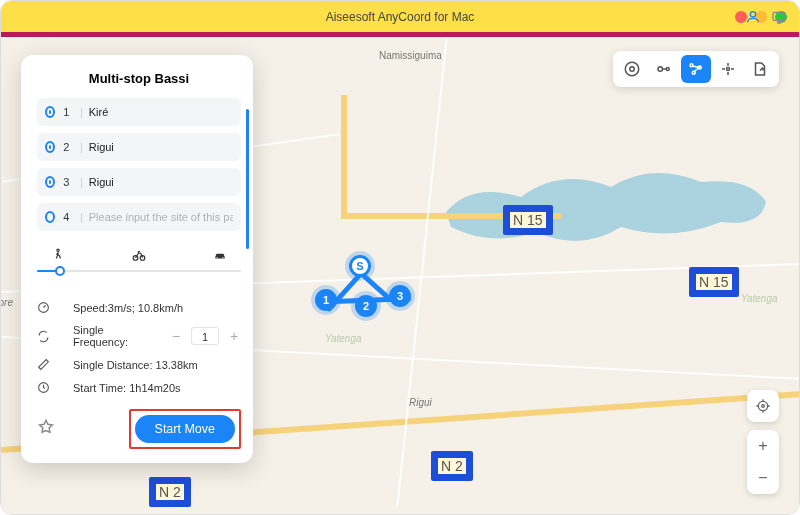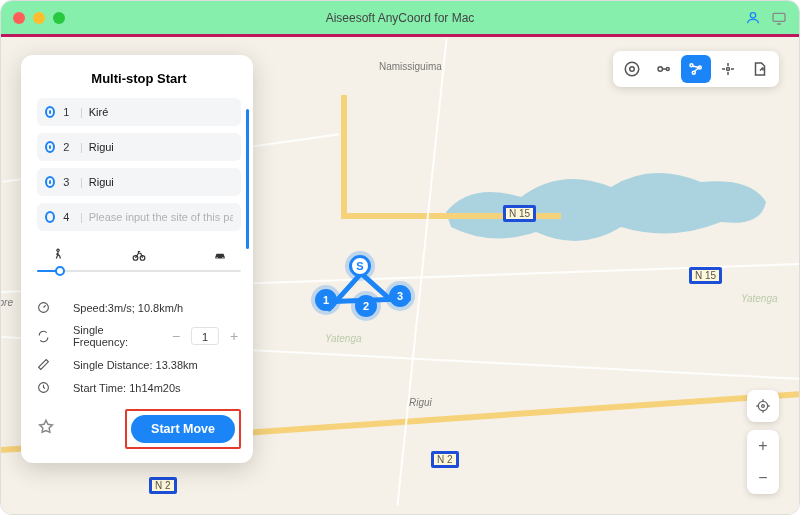--- a/index.html
+++ b/index.html
@@ -13,22 +13,23 @@
     overflow: hidden;
     position: relative;
   }
 
   .titlebar {
     height: 36px;
     display: flex;
     align-items: center;
     padding: 0 12px;
     position: relative;
-    border-bottom: 3px solid #be185d;
-    background: #86efac;
+    border-bottom: 5px solid #be185d;
+    background: #fde047;
+    justify-content: flex-end;
   }
   .traffic { display: flex; gap: 8px; }
   .dot { width: 12px; height: 12px; border-radius: 50%; }
   .dot.red { background: #ff5f57; }
   .dot.yellow { background: #ffbd2e; }
   .dot.green { background: #28c840; }
   .title { position: absolute; left: 0; right: 0; text-align: center; font-size: 12px; color: #444; }
   .titlebar-right { position: absolute; right: 12px; display: flex; gap: 10px; align-items: center; color: #888; }
   .titlebar-right svg { display: block; }
 
@@ -38,22 +39,22 @@
   }
 
   
   .map {
     position: absolute; inset: 0;
     background: #f6f1e8;
   }
   .road { position: absolute; background: #f6d27a; }
   .road.thin { background: #fff; opacity: 0.9; }
   .road-badge {
-    position: absolute; font-size: 10px; color: #555;
-    background: #fff8d8; border: 3px solid #1d4ed8;
+    position: absolute; font-size: 14px; color: #555;
+    background: #fff8d8; border: 7px solid #1d4ed8;
     padding: 0 3px; border-radius: 2px;
   }
   .place-label { position: absolute; font-size: 10px; color: #777; }
 
   .route-line { position: absolute; height: 5px; background: #1b84f7; transform-origin: left center; border-radius: 3px; }
   .route-node {
     position: absolute; width: 22px; height: 22px;
     border: 3px solid #1b84f7; background: #1b84f7;
     color: #fff; border-radius: 50%;
     display: flex; align-items: center; justify-content: center;
@@ -136,21 +137,21 @@
     display: flex; align-items: center; justify-content: space-between;
   }
   .star { color:#888; }
   .start-btn-wrap {
     border: 2px solid #e23a2d; border-radius: 2px;
     padding: 4px;
   }
   .start-btn {
     background: #1b84f7; color: #fff;
     border: none; border-radius: 16px;
-    padding: 7px 20px; font-size: 12.5px; font-weight: 700;
+    padding: 7px 20px; font-size: 12.5px; font-weight: 400;
     cursor: pointer;
   }
 
   
   .mode-bar {
     position: absolute; right: 20px; top: 14px;
     display: flex; background: #fff; border-radius: 8px;
     box-shadow: 0 2px 8px rgba(0,0,0,0.15);
     padding: 4px; gap: 2px;
   }
@@ -218,38 +219,38 @@
       <div class="road thin" style="left:0;top:240px;width:800px;height:2px;transform:rotate(-2deg)"></div>
       <div class="road thin" style="left:0;top:320px;width:800px;height:2px;transform:rotate(3deg)"></div>
       <div class="road thin" style="left:420px;top:0;width:2px;height:470px;transform:rotate(6deg)"></div>
       <div class="road thin" style="left:0;top:120px;width:340px;height:2px;transform:rotate(-8deg)"></div>
 
       <span class="road-badge" style="left:502px;top:168px">N 15</span>
       <span class="road-badge" style="left:688px;top:230px">N 15</span>
       <span class="road-badge" style="left:148px;top:440px">N 2</span>
       <span class="road-badge" style="left:430px;top:414px">N 2</span>
 
-      <span class="place-label" style="left:378px;top:24px">Namissiguima</span>
+      <span class="place-label" style="left:378px;top:13px">Namissiguima</span>
       <span class="place-label" style="left:408px;top:360px;font-style:italic">Rigui</span>
       <span class="place-label" style="left:324px;top:296px;font-style:italic;color:#bca">Yatenga</span>
       <span class="place-label" style="left:740px;top:256px;font-style:italic;color:#bca">Yatenga</span>
       <span class="place-label" style="left:-8px;top:260px;font-style:italic">pore</span>
 
       <div class="route-line" style="left:358px;top:232px;width:42px;transform:rotate(42deg)"></div>
       <div class="route-line" style="left:360px;top:234px;width:50px;transform:rotate(-228deg)"></div>
       <div class="route-line" style="left:330px;top:262px;width:80px;transform:rotate(-2deg)"></div>
 
       <div class="route-node start" style="left:348px;top:218px">S</div>
       <div class="route-node" style="left:314px;top:252px">1</div>
       <div class="route-node" style="left:354px;top:258px">2</div>
       <div class="route-node" style="left:388px;top:248px">3</div>
     </div>
 
     <div class="panel">
-      <h3>Multi-stop Start</h3>
+      <h3>Multi-stop Bassi</h3>
 
       <div class="stop-row">
         <span class="radio filled"></span>
         <span class="num">1</span>
         <span class="sep">|</span>
         <input value="Kiré" style="">
       </div>
       <div class="stop-row">
         <span class="radio filled"></span>
         <span class="num">2</span>

